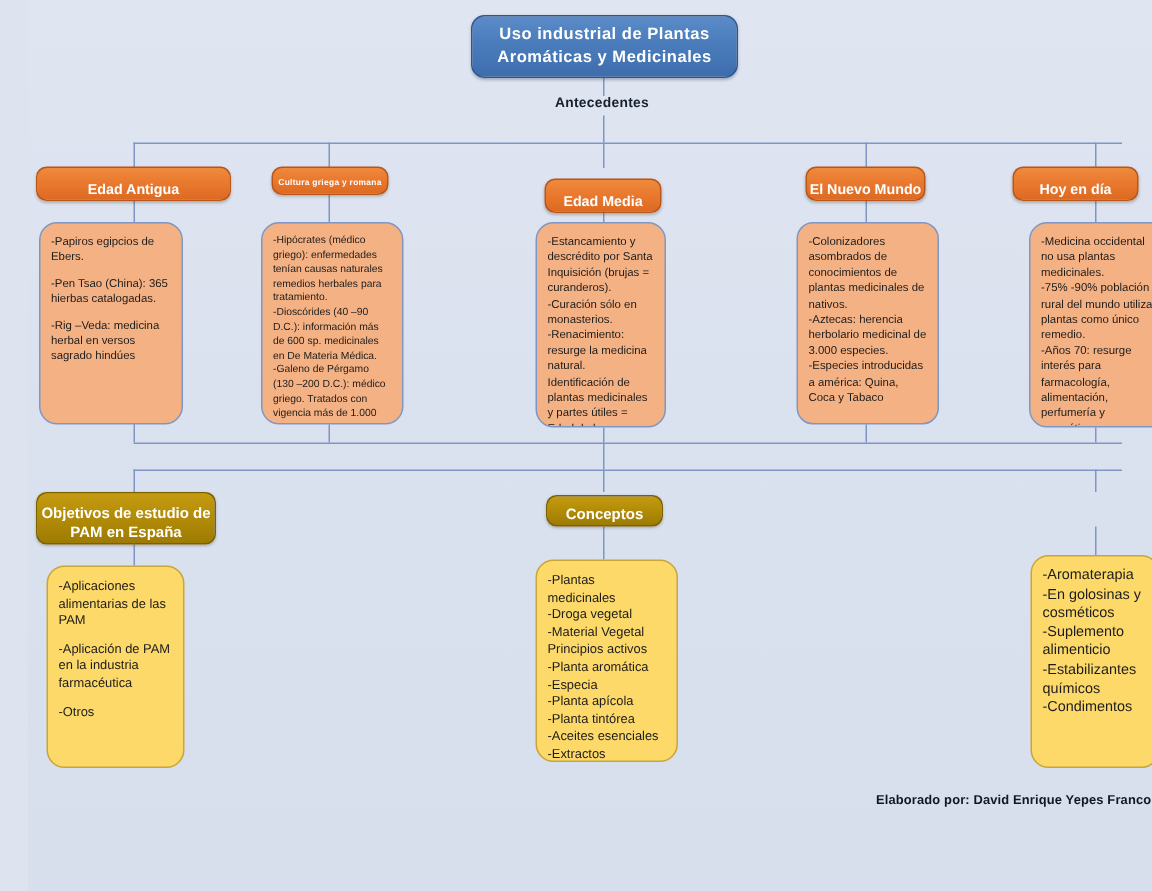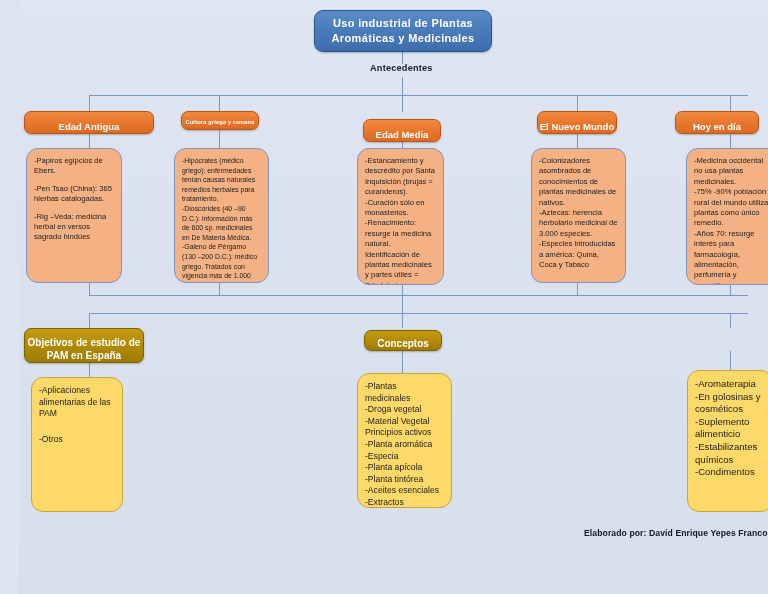--- a/index.html
+++ b/index.html
@@ -195,20 +195,21 @@
 
   <div class="pill gold" style="left:5px; top:328px; width:120px; height:35px;">
     <div>
       <div>Objetivos de estudio de</div>
       <div>PAM en España</div>
     </div>
   </div>
   <div class="card yellow bigtext" style="left:12px; top:377px; width:92px; height:135px;">
     <span class="ln-item">-Aplicaciones alimentarias de las PAM</span>
     <span class="sp"></span>
+    <span class="ln-item">-Aplicación de PAM en la industria farmacéutica</span>
     <span class="sp"></span>
     <span class="ln-item">-Otros</span>
   </div>
 
   <div class="pill gold" style="left:345px; top:330px; width:78px; height:21px;">
     <span>Conceptos</span>
   </div>
   <div class="card yellow bigtext" style="left:338px; top:373px; width:95px; height:135px;">
     <span class="ln-item">-Plantas medicinales</span>
     <span class="ln-item">-Droga vegetal</span>

